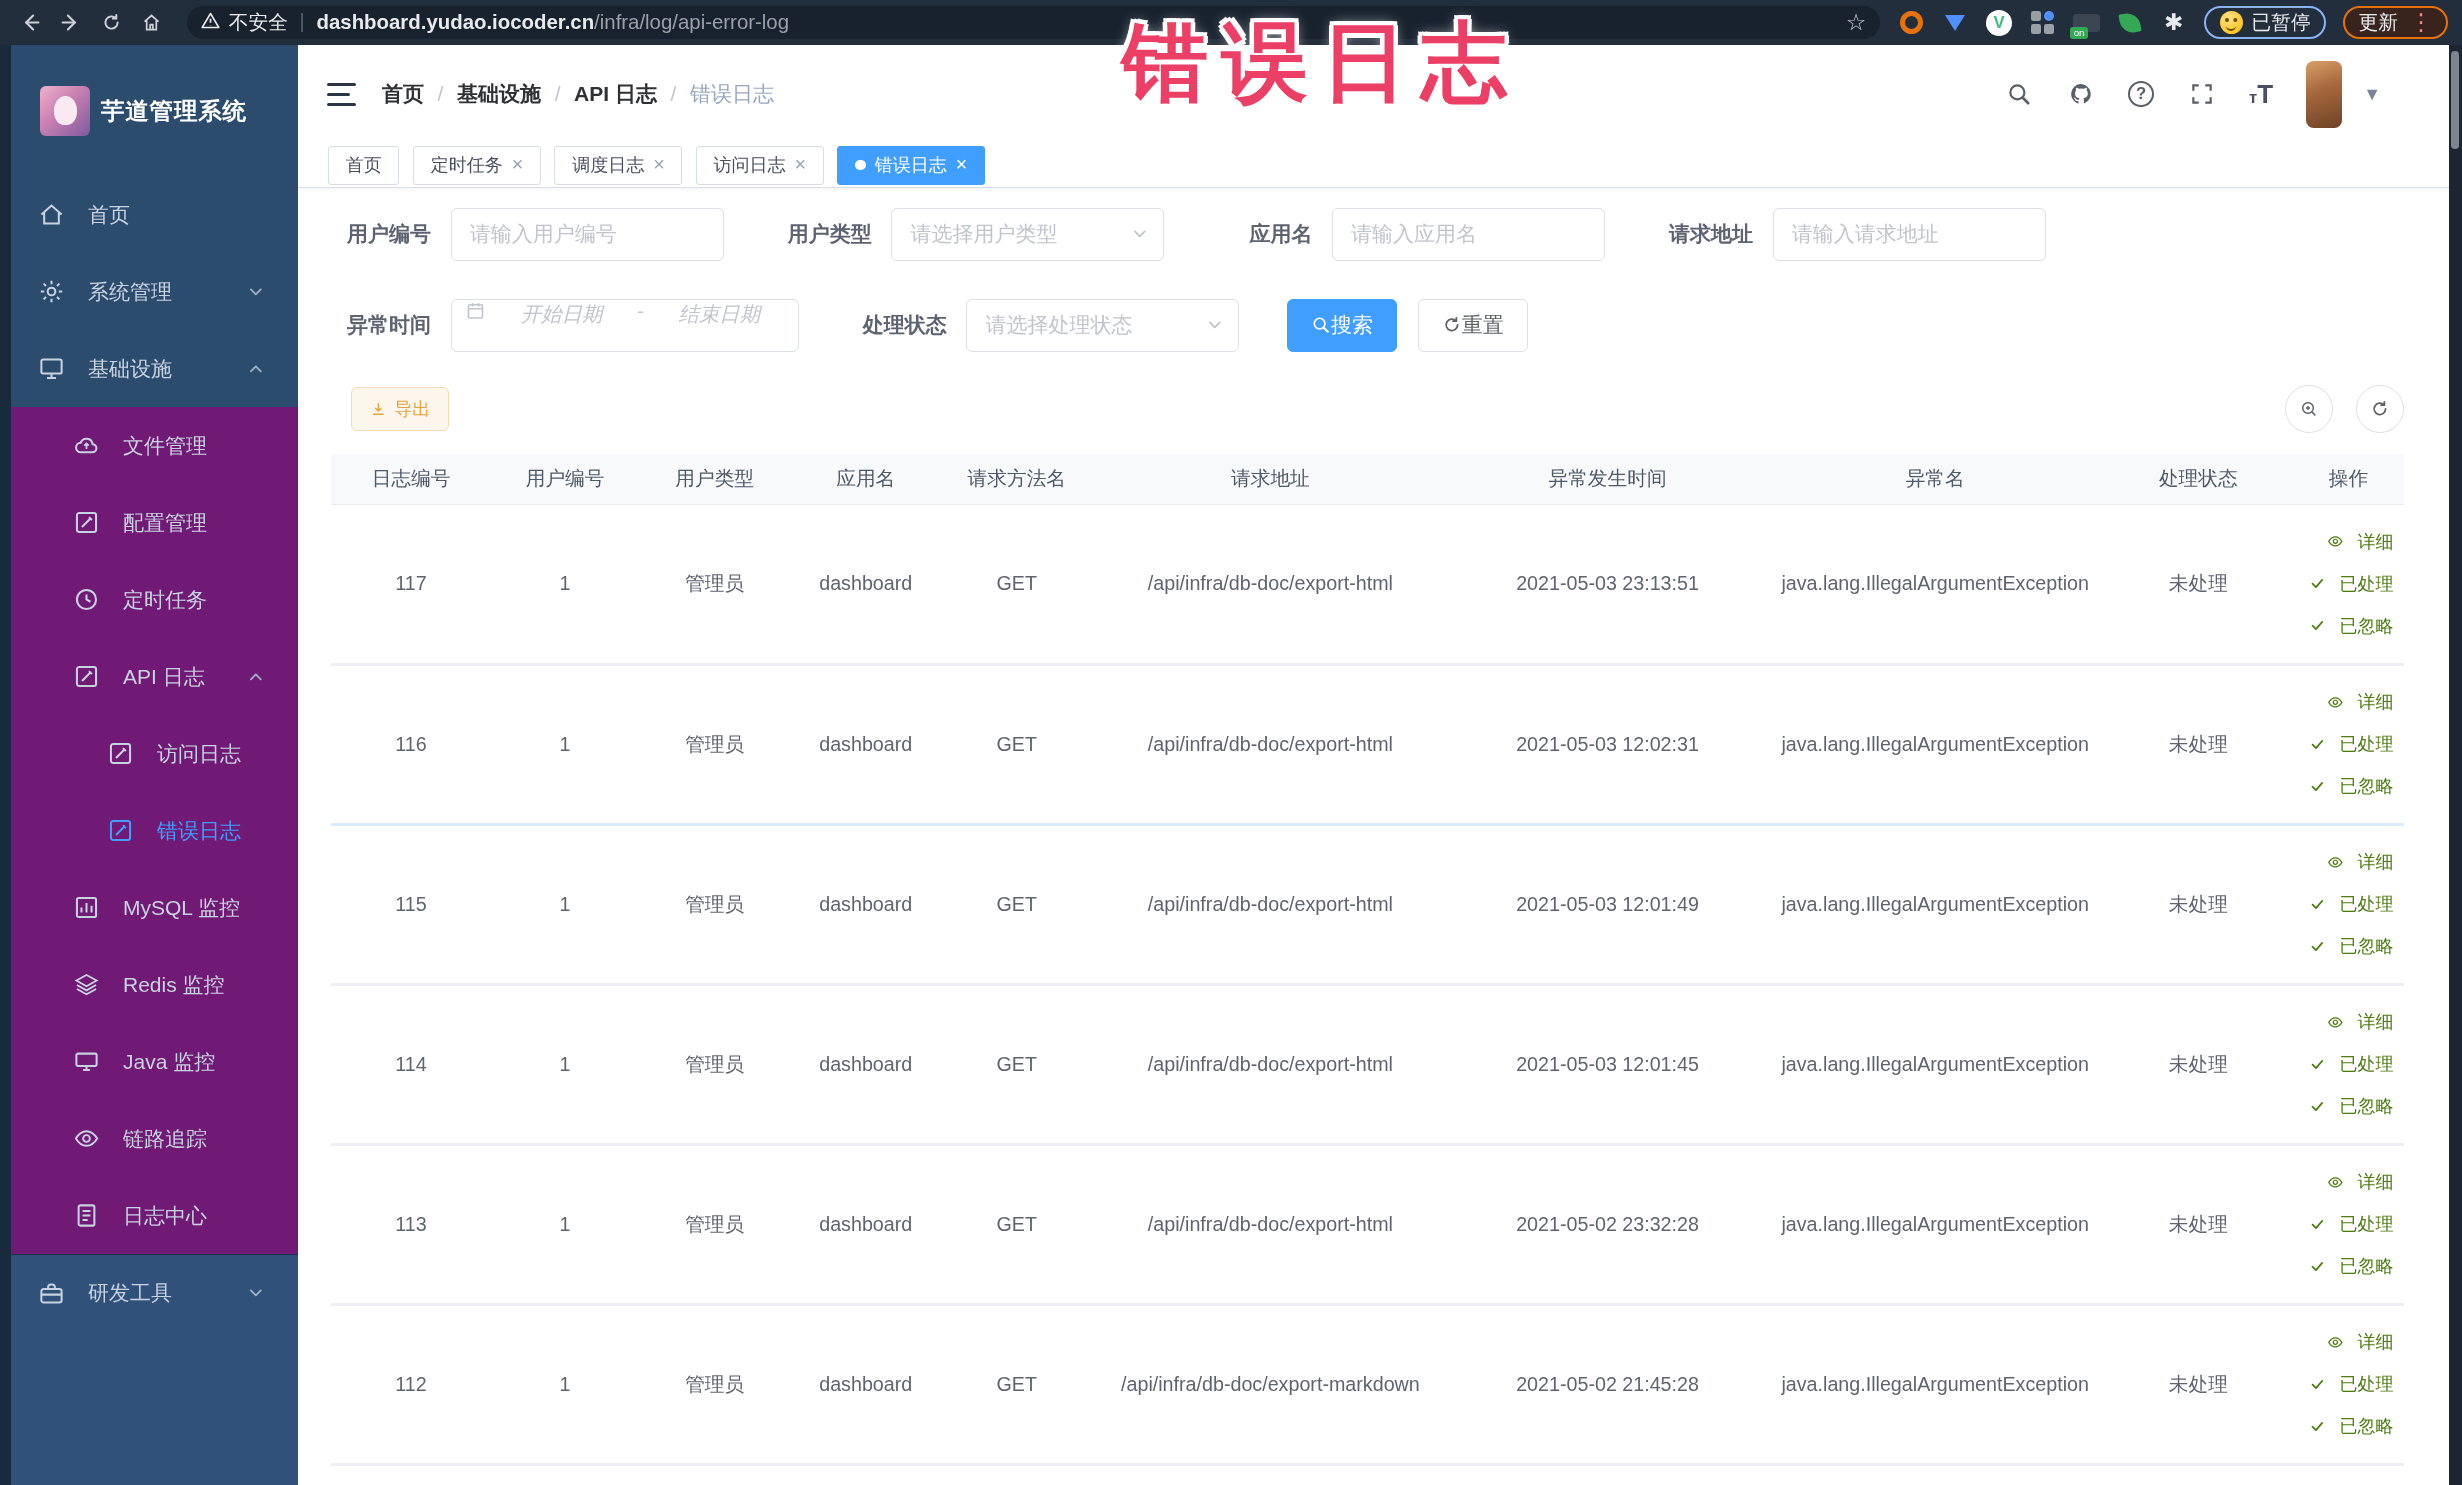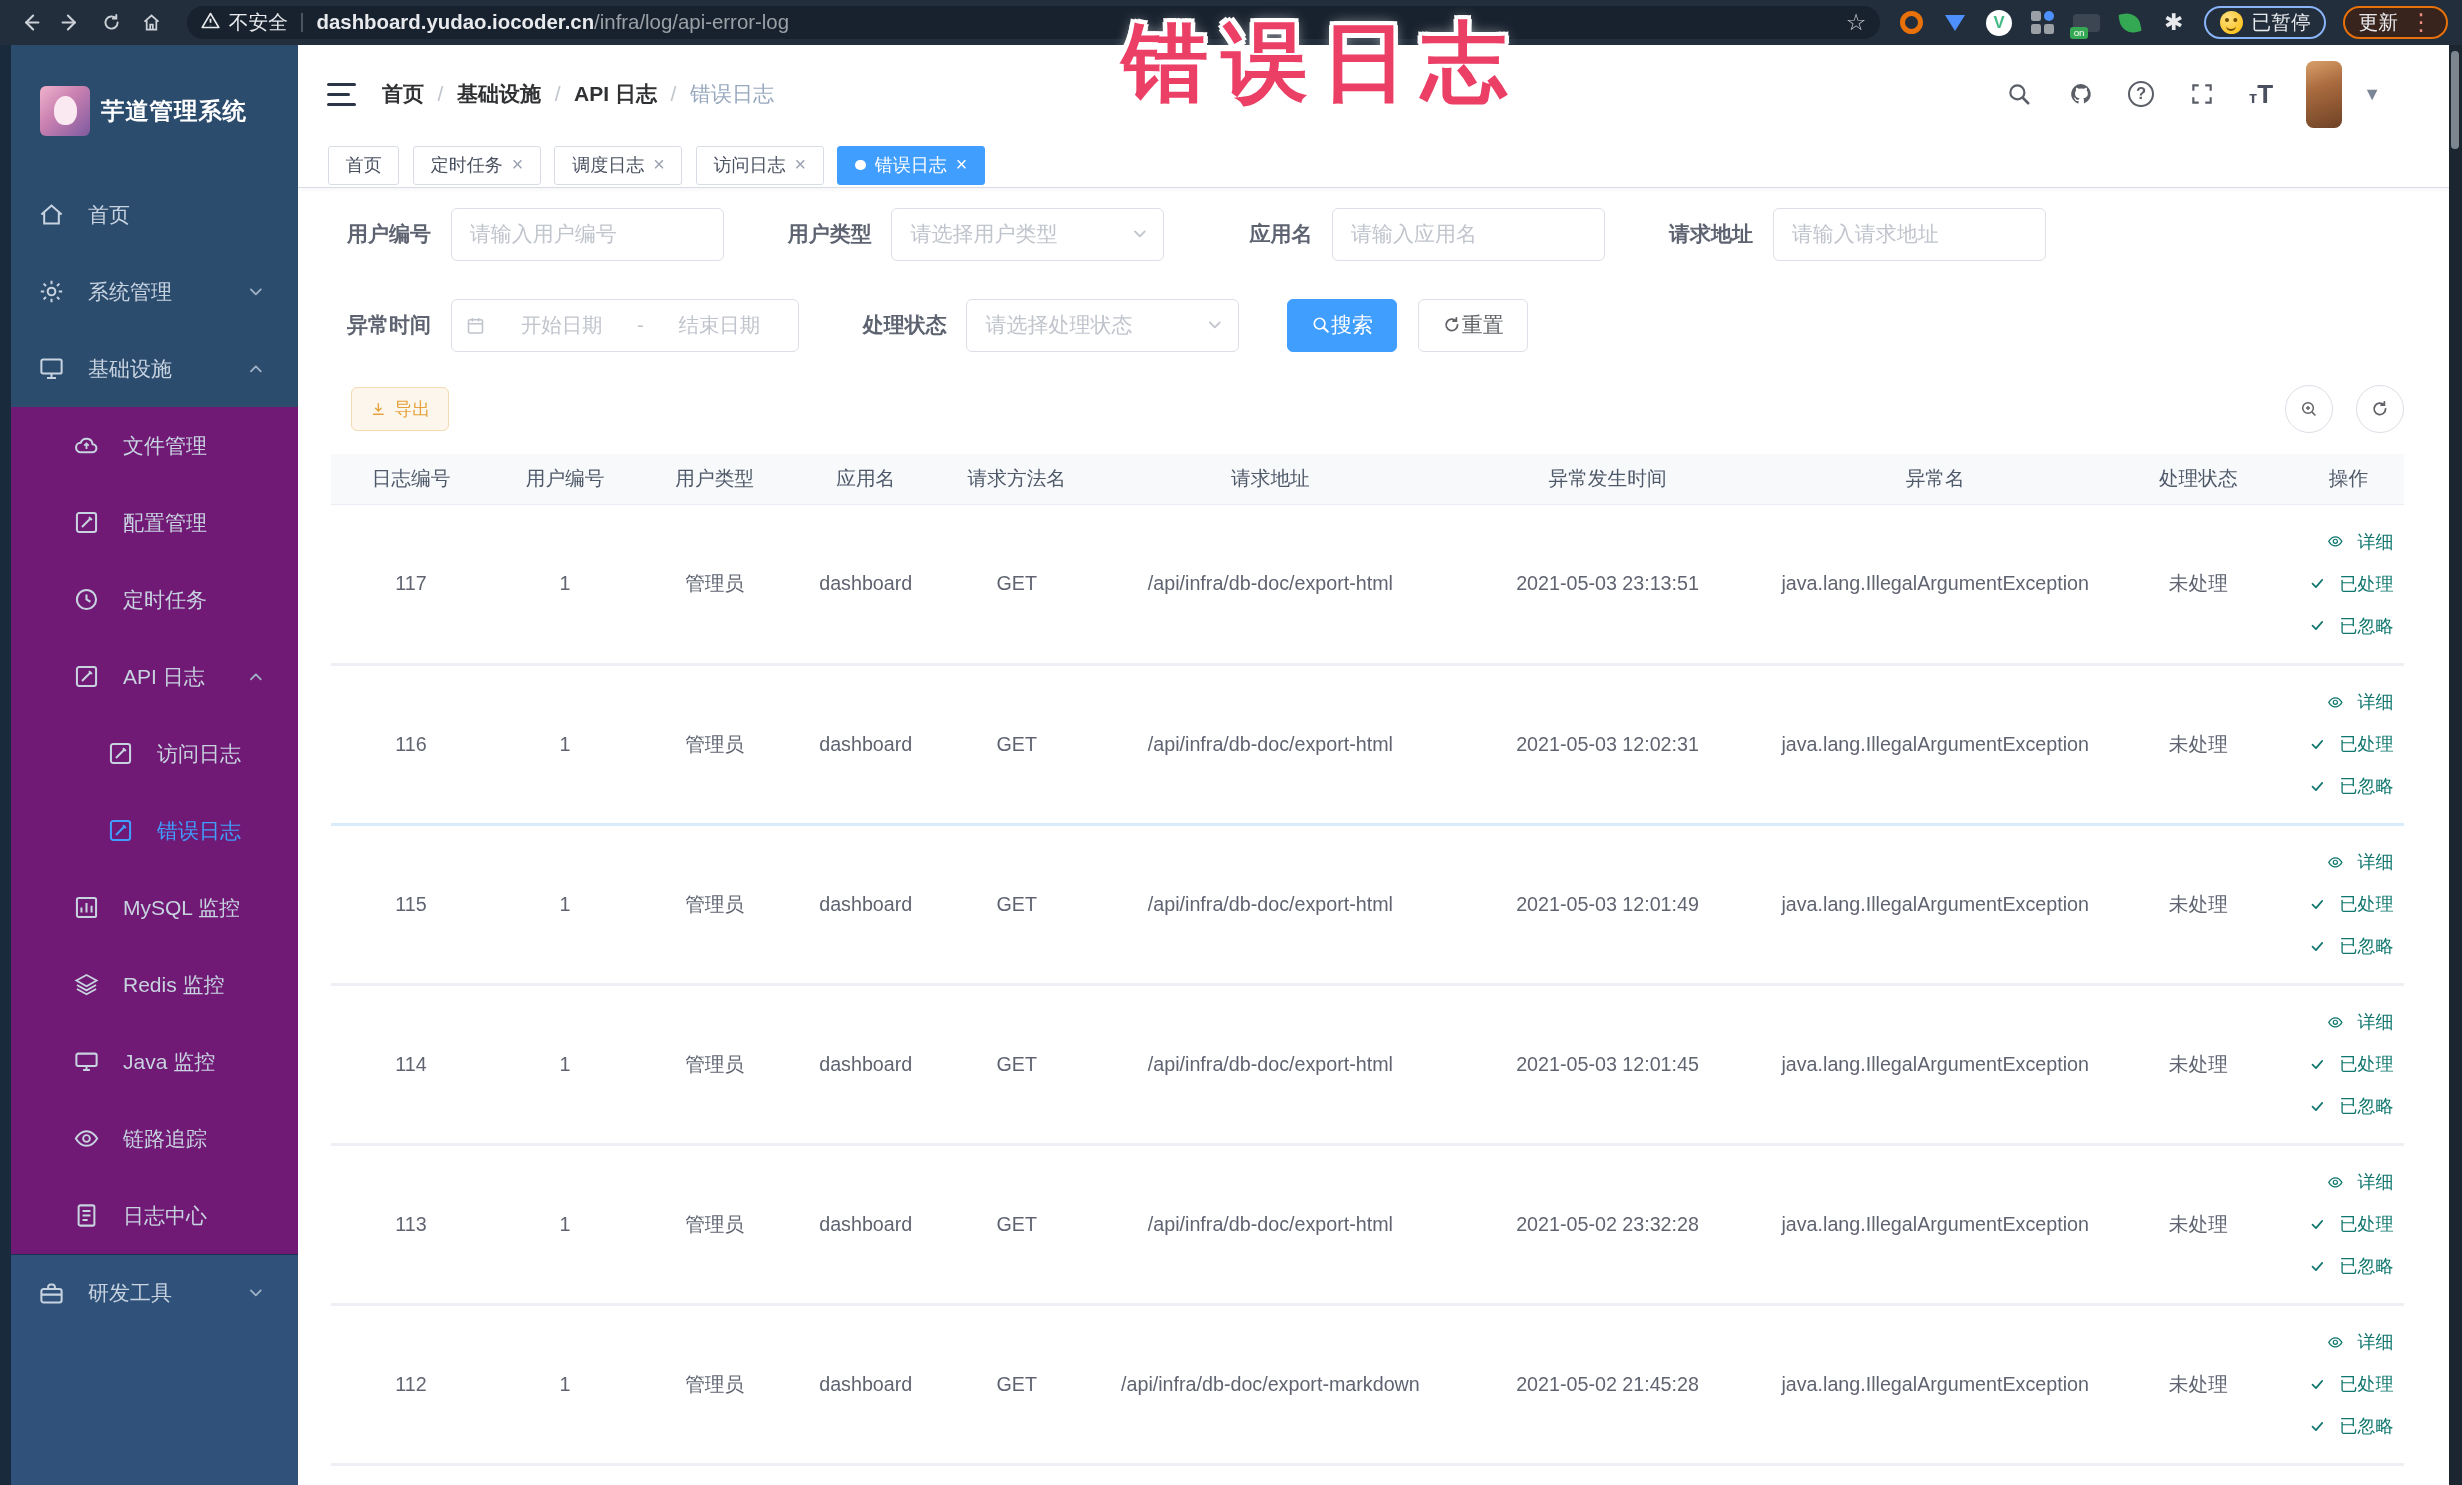--- a/index.html
+++ b/index.html
@@ -95,21 +95,21 @@
 
   
   .f-row { display:flex; align-items:center; margin-bottom:38px; }
   .f-group { display:flex; align-items:center; margin-right:48px; }
   .f-label { width:100px; text-align:right; margin-right:19.7px; font-size:21px; font-weight:600; color:#5d6370; flex:0 0 auto; }
   .f-input { position:relative; display:flex; align-items:center; }
   .f-input input { width:273px; height:53px; border:1.5px solid #dcdfe6; border-radius:6px; font-size:21px; padding:0 18px; color:#606266; outline:none; background:#fff; font-family:inherit; }
   .f-input input::placeholder { color:#c0c4cc; }
   .f-input.sel input { padding-right:48px; }
   .f-input .sel-arrow { position:absolute; right:15px; width:19.7px; height:19.7px; color:#c0c4cc; pointer-events:none; }
-  .daterange { width:348px; height:53px; border:1.5px solid #dcdfe6; border-radius:6px; display:flex; align-items:center; padding:0 13.6px; gap:10.6px; }
+  .daterange { width:348px; height:53px; border:1.5px solid #dcdfe6; border-radius:6px; display:flex; align-items:flex-start; padding:0 13.6px; gap:10.6px;font-style:italic; }
   .daterange .cal { width:21px; height:21px; color:#c0c4cc; flex:0 0 auto; }
   .daterange .dph { font-size:20.4px; color:#c0c4cc; flex:1; text-align:center; white-space:nowrap; }
   .daterange .dsep { font-size:20.4px; color:#c0c4cc; }
   .btn { height:53px; border-radius:6px; font-size:21px; display:inline-flex; align-items:center; padding:0 23px; cursor:pointer; border:1.5px solid transparent; font-family:inherit; }
   .btn svg { width:19.7px; height:19.7px; }
   .btn-primary { background:#409eff; color:#fff; border-color:#409eff; }
   .btn-plain { background:#fff; color:#606266; border-color:#dcdfe6; margin-left:21px; }
 
   
   .toolbar-row { display:flex; align-items:center; margin-top:-4.5px; padding-right:45px;margin-left:20px; }
@@ -118,21 +118,21 @@
   .round-btns { margin-left:auto; display:flex; gap:23px; }
   .rbtn { width:48px; height:48px; border-radius:50%; border:1.5px solid #dcdfe6; background:#fff; display:grid; place-items:center; color:#606266; cursor:pointer; }
   .rbtn svg { width:19.7px; height:19.7px; }
 
   
   table.grid { margin-top:21px; border-collapse:collapse; table-layout:fixed; width:2073px; }
   table.grid th { height:50px; background:#f8f9fb; font-size:19.7px; font-weight:normal; color:#4e5969; border-bottom:1.5px solid #e9ecf2; text-align:center; }
   table.grid td { height:160px; font-size:19.7px; color:#5f6470; text-align:center; border-bottom:3px solid #edeff5; background:#fff; word-break:break-all; }
   table.grid tbody tr:nth-child(2) td { border-bottom-color:#d9ecfb; }
   td.ops { text-align:right; padding-right:10.6px; }
-  .op-link { display:flex; align-items:center; justify-content:flex-end; gap:14px; color:#0f766e; font-size:18px; height:42px; cursor:pointer; }
+  .op-link { display:flex; align-items:center; justify-content:flex-end; gap:14px; color:#4d7c0f; font-size:18px; height:42px; cursor:pointer; }
   .op-link svg { width:16.7px; height:16.7px; }
 
   
   .scrollstrip { width:13px; background:#1c2630; position:relative; flex:0 0 auto; }
   .scrollstrip .thumb { position:absolute; top:6px; left:2.3px; width:7.6px; height:98px; border-radius:3.8px; background:#7d858e; }
 
   
   .overlay-title { position:absolute; left:1122px; top:4.5px; font-size:86px; font-weight:bold; letter-spacing:13.6px; color:#eb3f66; z-index:60; white-space:nowrap;
     text-shadow:-3.8px -3.8px 0 #fff, 3.8px -3.8px 0 #fff, -3.8px 3.8px 0 #fff, 3.8px 3.8px 0 #fff, 0 -4.5px 0 #fff, 0 4.5px 0 #fff, -4.5px 0 0 #fff, 4.5px 0 0 #fff, 0 0 13.6px rgba(255,255,255,.85); }
 

